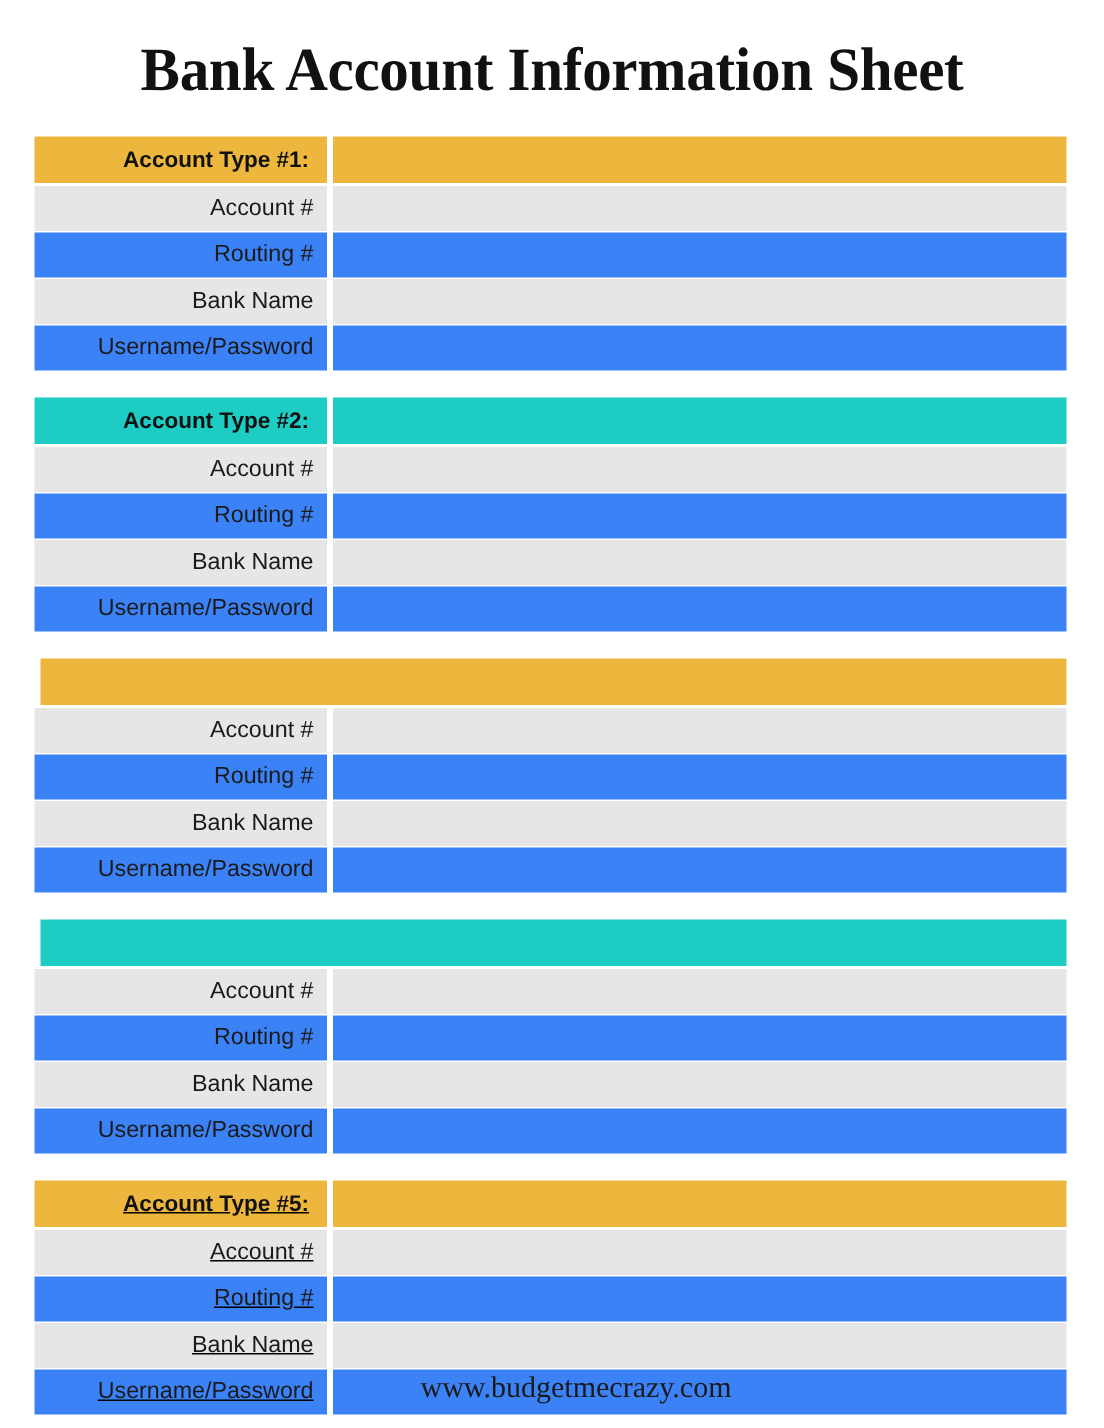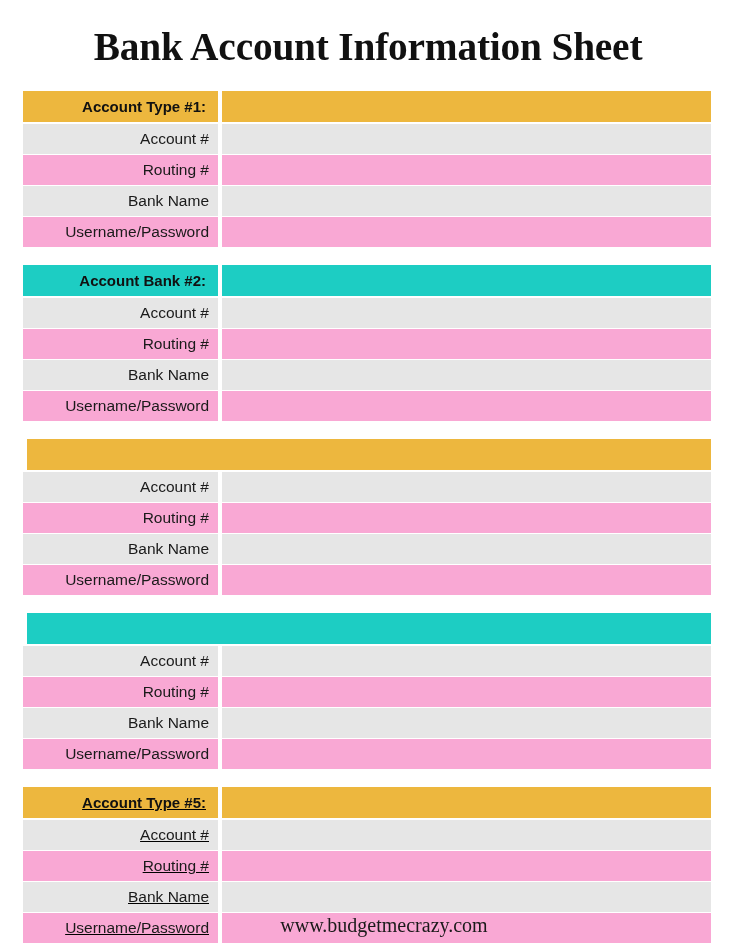--- a/index.html
+++ b/index.html
@@ -99,21 +99,21 @@
 
   
   .accent-yellow .cell-label,
   .accent-yellow .cell-value { background: #EDB73E; }
   .accent-teal .cell-label,
   .accent-teal .cell-value { background: #1DCDC3; }
 
   .row-odd .cell-label,
   .row-odd .cell-value { background: #E6E6E6; }
   .row-even .cell-label,
-  .row-even .cell-value { background: #f9a8d4; }
+  .row-even .cell-value { background: #3b82f6; }
 
   
   .footer {
     position: absolute;
     left: 16px;
     top: 912px;
     width: 736px;
     text-align: center;
   }
   .footer-text {
@@ -152,21 +152,21 @@
           <div class="cell-label">Bank Name</div>
           <div class="cell-value"></div>
         </div>
         <div class="row row-even">
           <div class="cell-label">Username/Password</div>
           <div class="cell-value"></div>
         </div>
       </div>
       <div class="block">
         <div class="row row-header accent-teal">
-          <div class="cell-label">Account Bank #2:</div>
+          <div class="cell-label">Account Type #2:</div>
           <div class="cell-value"></div>
         </div>
         <div class="row row-odd">
           <div class="cell-label">Account #</div>
           <div class="cell-value"></div>
         </div>
         <div class="row row-even">
           <div class="cell-label">Routing #</div>
           <div class="cell-value"></div>
         </div>

